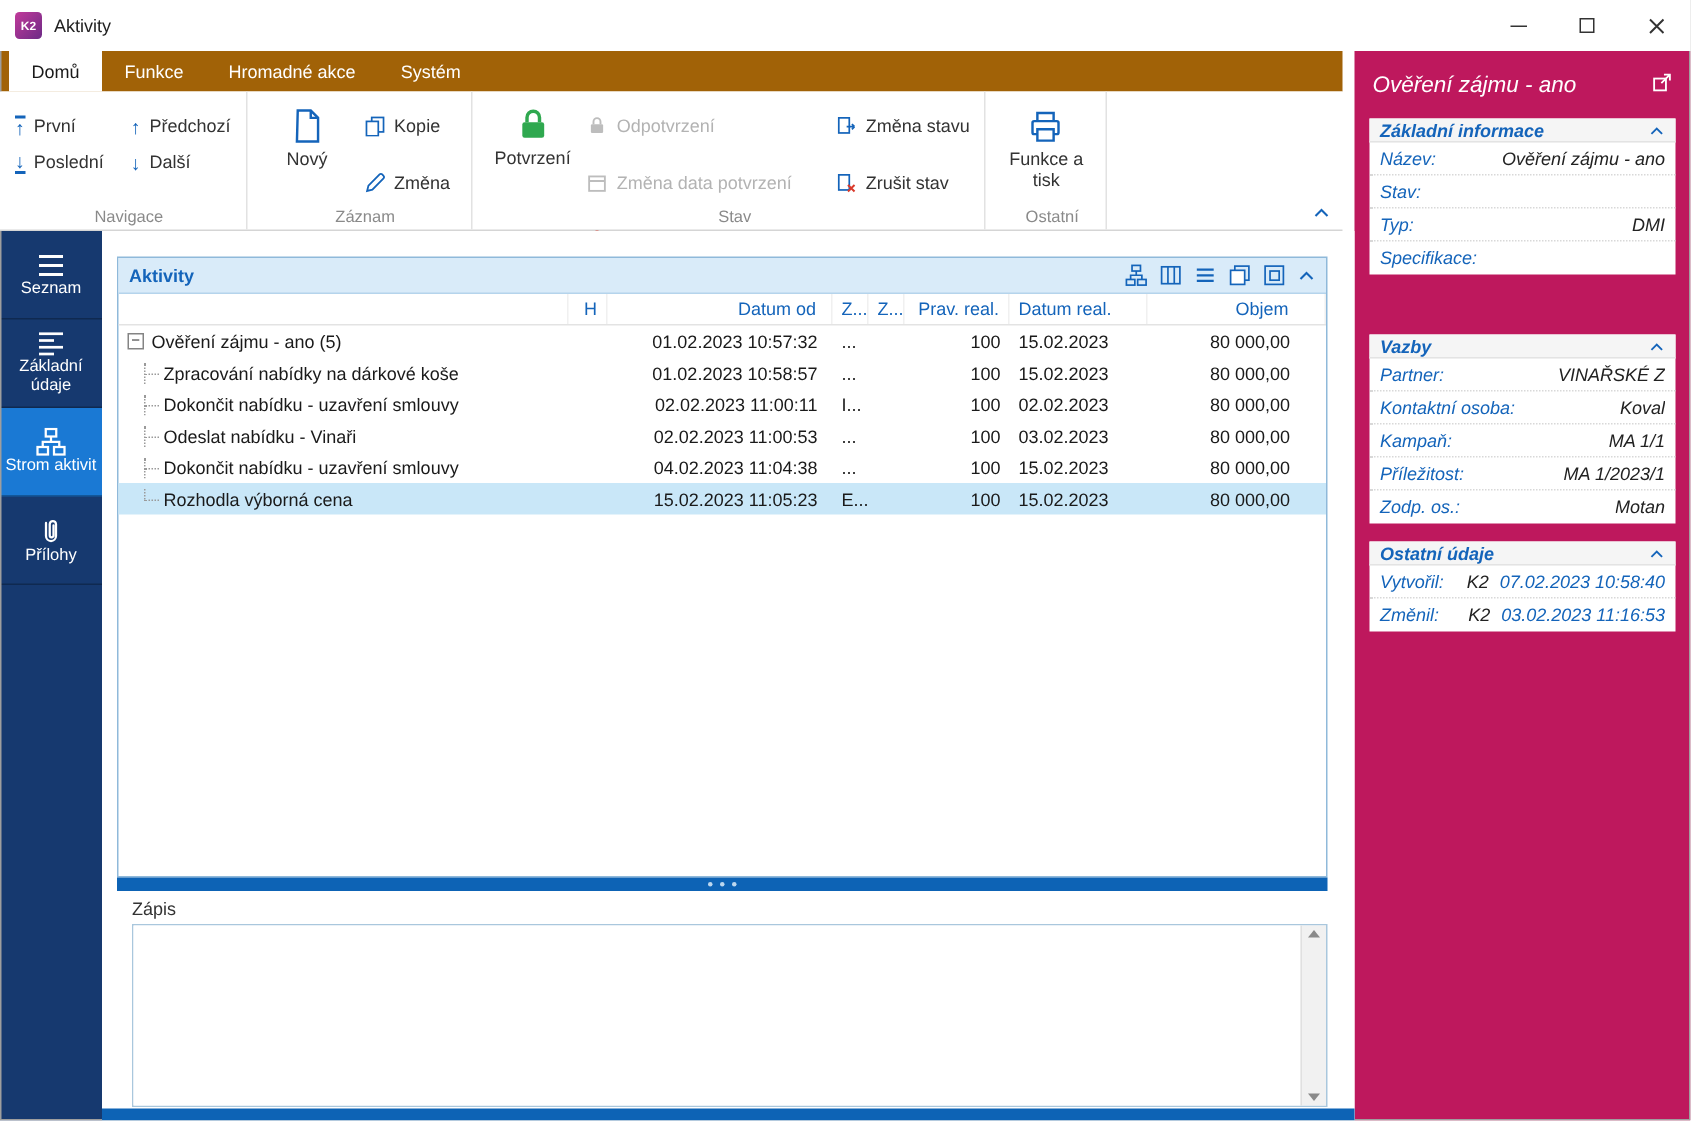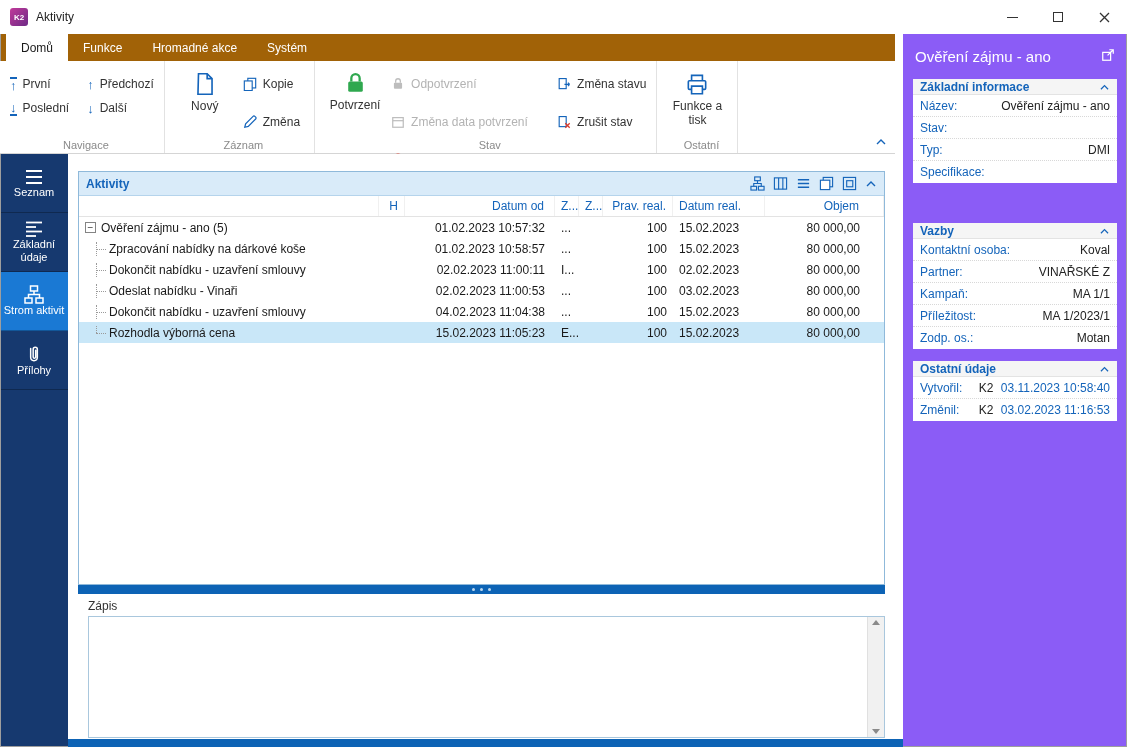--- a/index.html
+++ b/index.html
@@ -104,21 +104,21 @@
   .zapis-box textarea { flex: 1; border: none; outline: none; resize: none; font: inherit; padding: 4px; }
   .vscroll { width: 17px; background: #f1f1f1; border-left: 1px solid #e0e0e0; display: flex;
              flex-direction: column; justify-content: space-between; align-items: center; padding: 3px 0; }
   .tri-up { width: 0; height: 0; border-left: 4px solid transparent; border-right: 4px solid transparent;
             border-bottom: 5px solid #8a8a8a; }
   .tri-down { width: 0; height: 0; border-left: 4px solid transparent; border-right: 4px solid transparent;
               border-top: 5px solid #8a8a8a; }
   .bottom-strip { position: absolute; left: 0; right: 0; bottom: 0; height: 8px; background: #0d63b5; }
 
   
-  .right-panel { flex: 1; background: #8b5cf6; padding: 10px 10px 0 10px; overflow: hidden; }
+  .right-panel { flex: 1; background: #be185d; padding: 10px 10px 0 10px; overflow: hidden; font-style: italic; }
   .detail-title { display: flex; align-items: flex-start; color: #fff; font-size: 15px;
                   margin: 4px 2px 14px 2px; }
   .detail-title .t { flex: 1; }
   .card { background: #fff; margin-bottom: 12px; }
   .card.basic { margin-bottom: 40px; }
   .card-header { height: 16px; display: flex; align-items: center; padding: 0 7px;
                  background: #f5f5f5; border-bottom: 1px solid #e3e3e3; }
   .card-header .ct { color: #1464ba; font-weight: bold; flex: 1; }
   .crow { height: 22px; display: flex; align-items: center; padding: 0 7px;
           border-bottom: 1px dotted #d8d8d8; }
@@ -509,26 +509,26 @@
       </div>
 
       <div class="card">
         <div class="card-header">
           <span class="ct">Vazby</span>
           <svg width="11" height="8" viewBox="0 0 12 9" fill="none" stroke="#1464ba" stroke-width="1.4">
               <path d="M2 7 L6 3 10 7"></path>
             </svg>
         </div>
         <div class="crow">
+          <span class="cl">Partner:</span>
+          <span class="cv">VINAŘSKÉ Z</span>
+        </div>
+        <div class="crow">
           <span class="cl">Kontaktní osoba:</span>
           <span class="cv">Koval</span>
-        </div>
-        <div class="crow">
-          <span class="cl">Partner:</span>
-          <span class="cv">VINAŘSKÉ Z</span>
         </div>
         <div class="crow">
           <span class="cl">Kampaň:</span>
           <span class="cv">MA 1/1</span>
         </div>
         <div class="crow">
           <span class="cl">Příležitost:</span>
           <span class="cv">MA 1/2023/1</span>
         </div>
         <div class="crow">
@@ -541,21 +541,21 @@
         <div class="card-header">
           <span class="ct">Ostatní údaje</span>
           <svg width="11" height="8" viewBox="0 0 12 9" fill="none" stroke="#1464ba" stroke-width="1.4">
               <path d="M2 7 L6 3 10 7"></path>
             </svg>
         </div>
         <div class="crow">
           <span class="cl">Vytvořil:</span>
           <span class="cv">
             <span class="usr">K2</span>
-            <span class="link">03.11.2023 10:58:40</span>
+            <span class="link">07.02.2023 10:58:40</span>
           </span>
         </div>
         <div class="crow">
           <span class="cl">Změnil:</span>
           <span class="cv">
             <span class="usr">K2</span>
             <span class="link">03.02.2023 11:16:53</span>
           </span>
         </div>
       </div>

